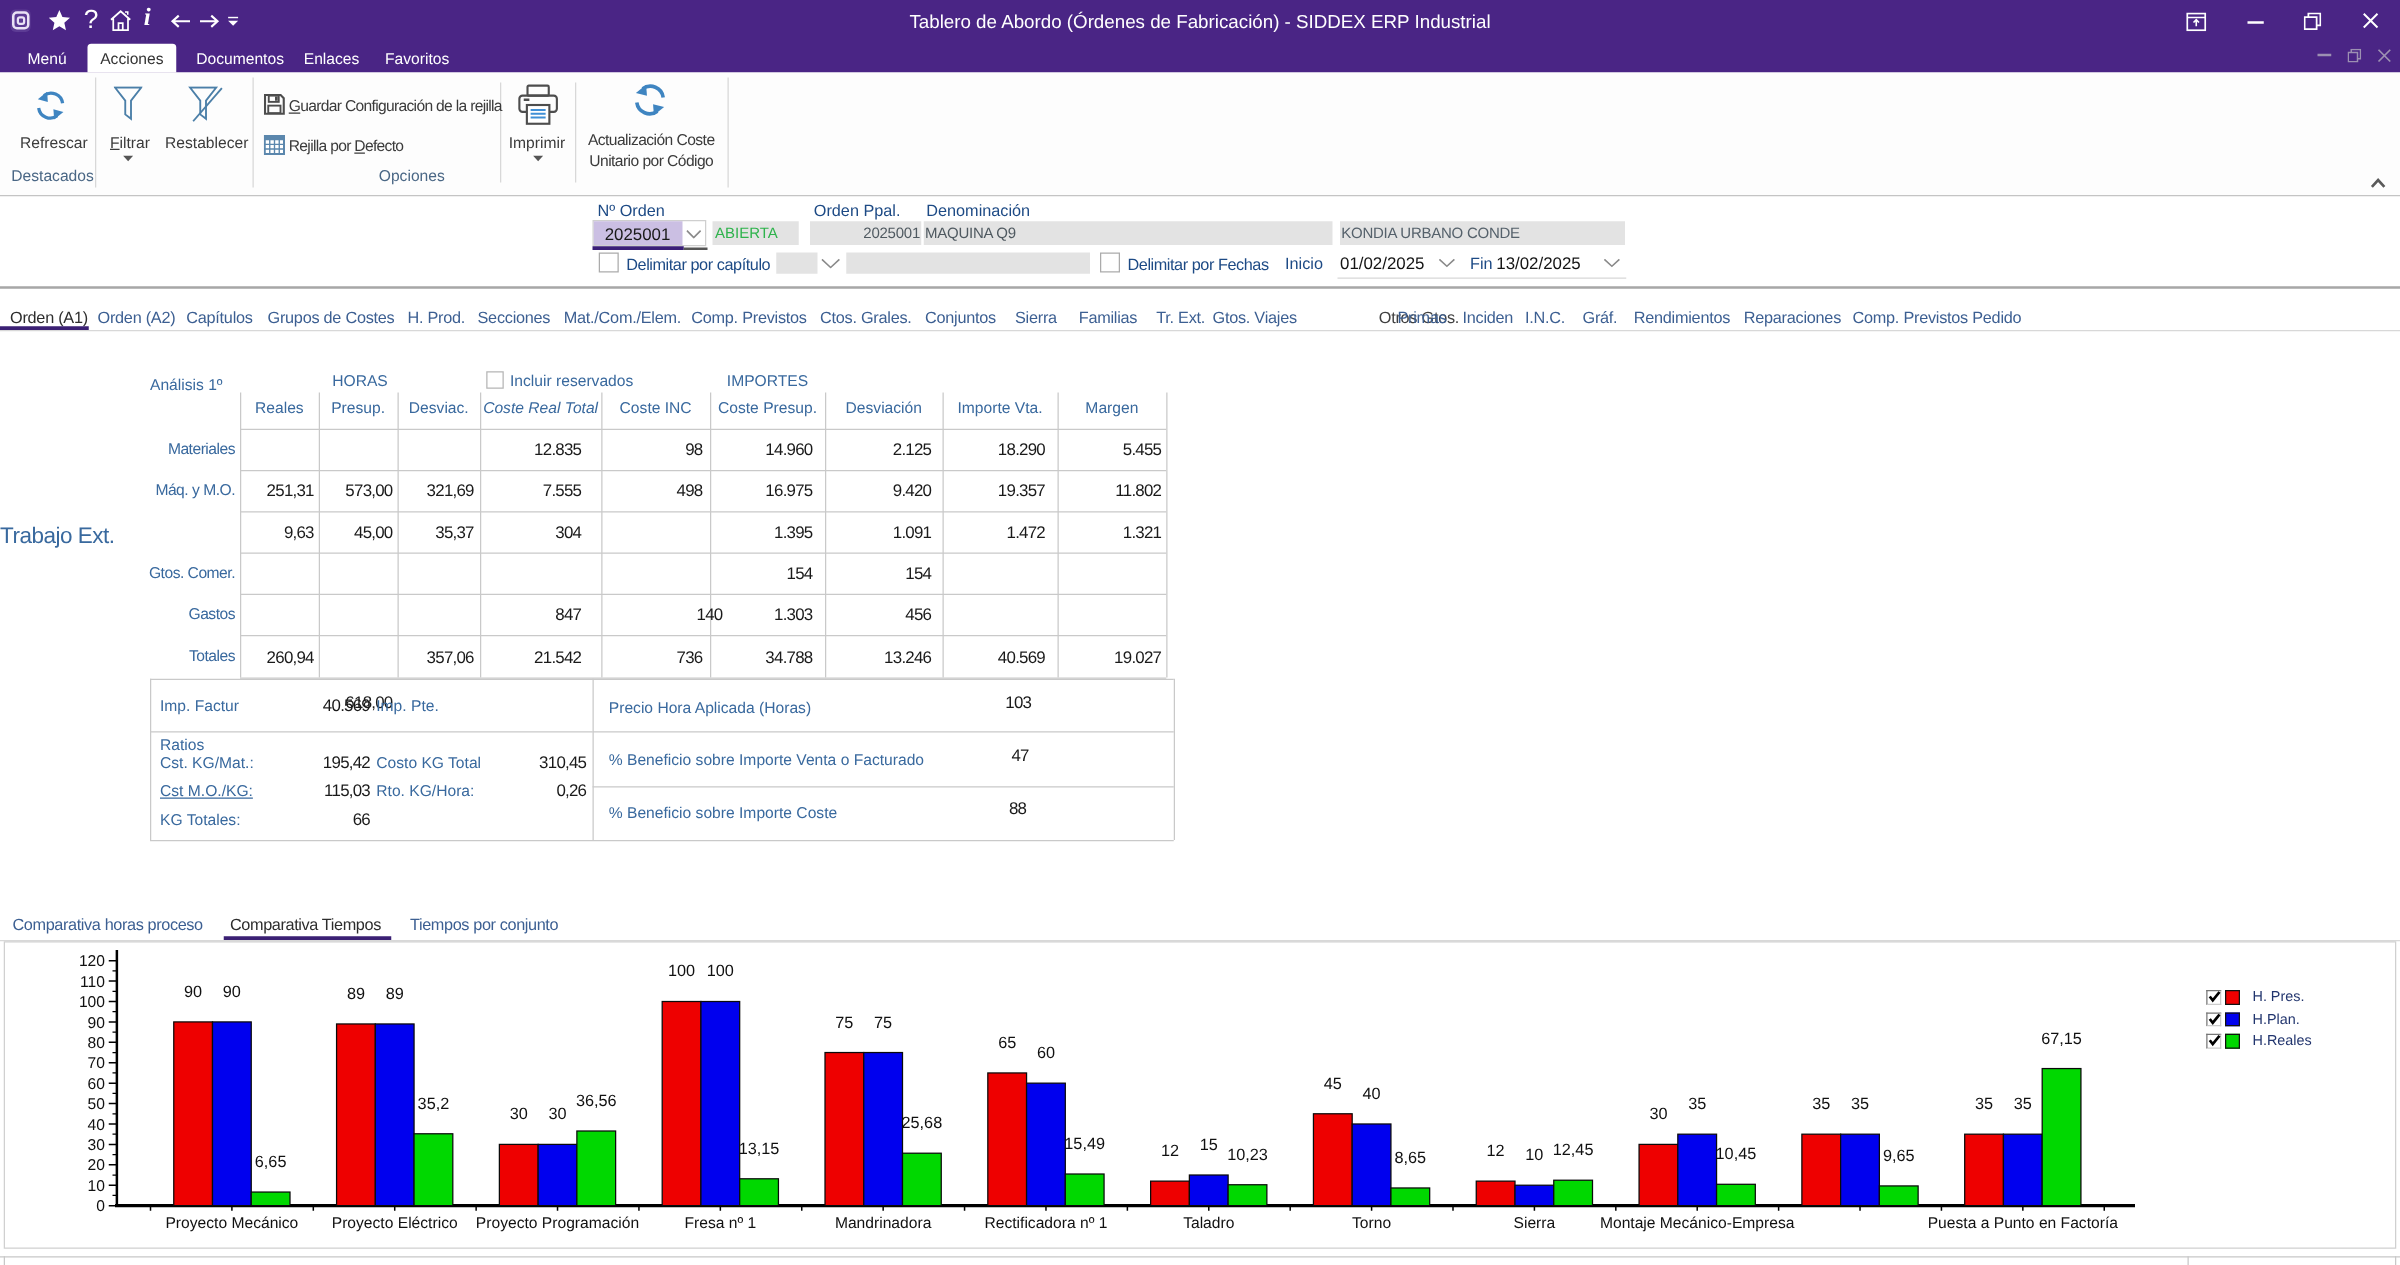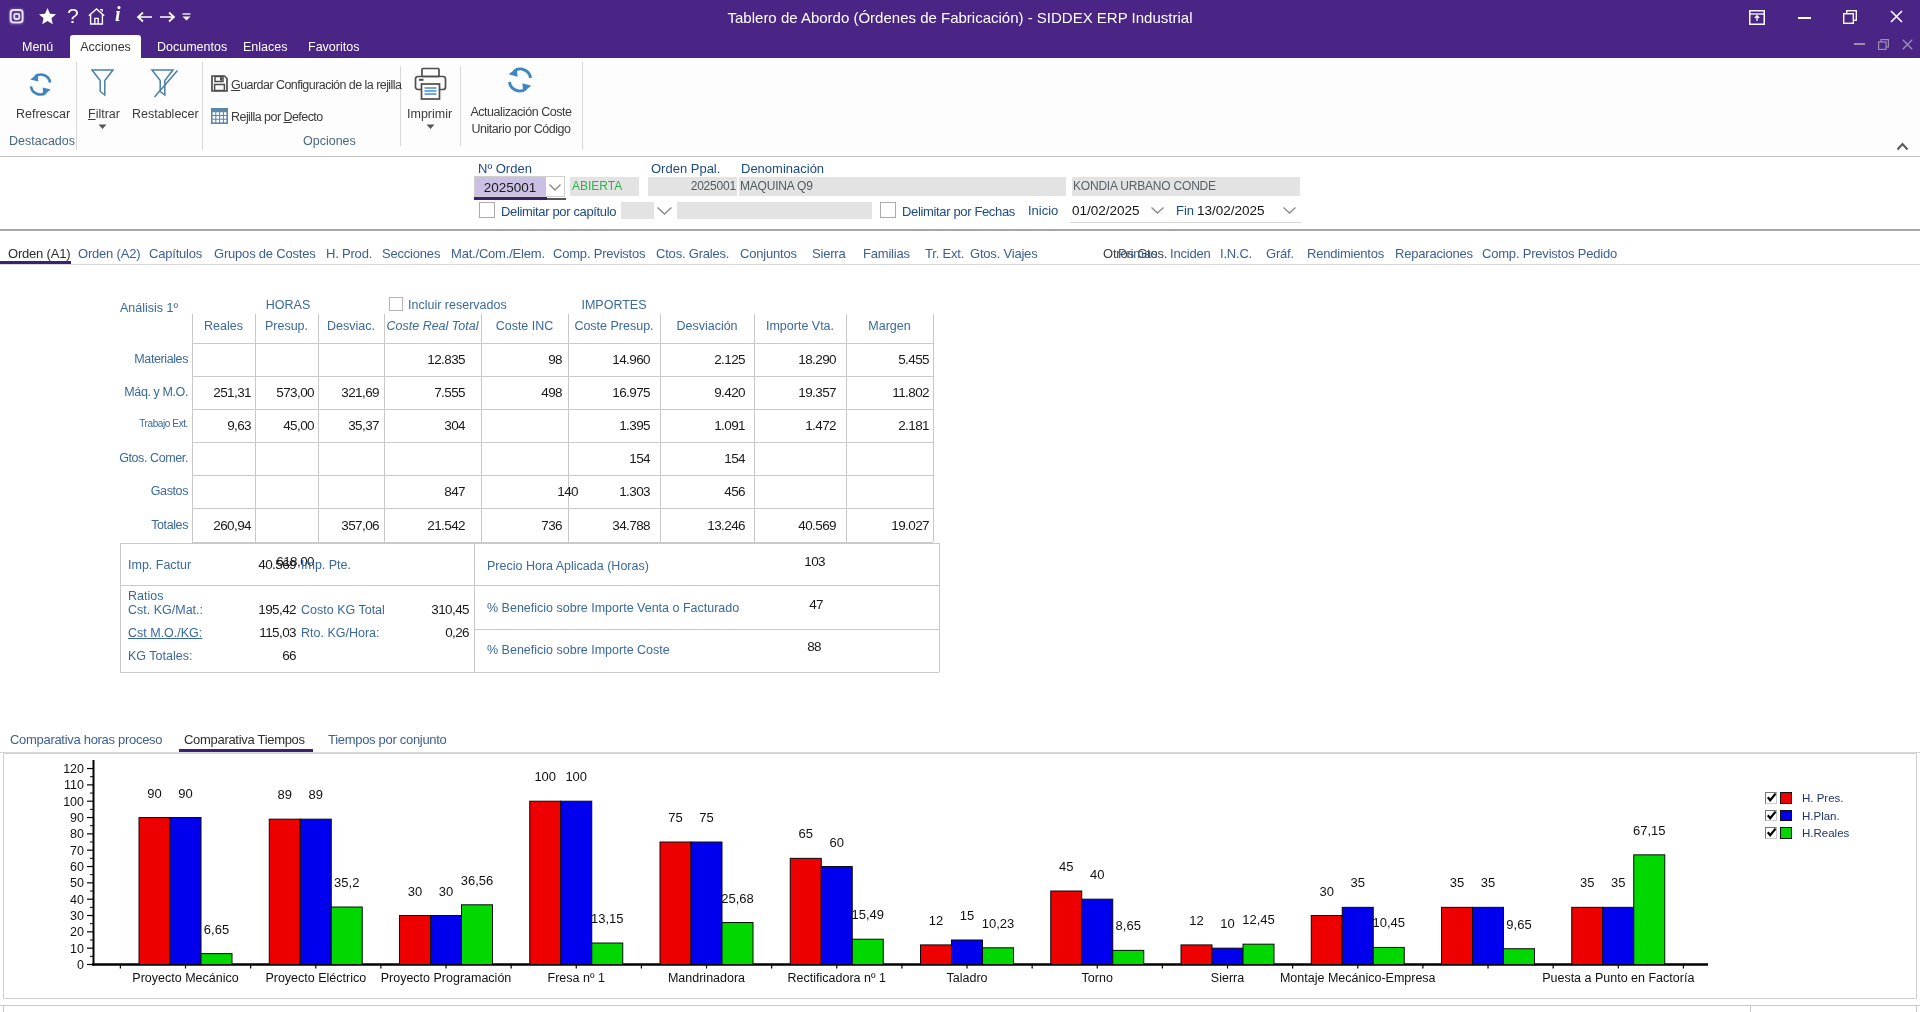--- a/index.html
+++ b/index.html
@@ -235,29 +235,29 @@
 <div class="lbl steel" style="left:0;top:385px;width:188px;text-align:right;font-size:12.5px;letter-spacing:-0.4px;">Máq. y M.O.</div>
 <div class="num" style="left:192px;top:386px;width:59px;">251,31</div>
 <div class="num" style="left:255px;top:386px;width:59px;">573,00</div>
 <div class="num" style="left:318px;top:386px;width:61px;">321,69</div>
 <div class="num" style="left:384px;top:386px;width:81px;">7.555</div>
 <div class="num" style="left:481px;top:386px;width:81px;">498</div>
 <div class="num" style="left:568px;top:386px;width:82px;">16.975</div>
 <div class="num" style="left:660px;top:386px;width:85px;">9.420</div>
 <div class="num" style="left:754px;top:386px;width:82px;">19.357</div>
 <div class="num" style="left:846px;top:386px;width:83px;">11.802</div>
-<div class="lbl steel" style="left:0;top:418px;width:188px;text-align:right;font-size:10px;letter-spacing:-0.4px;">Trabajo Ext.</div>
+<div class="lbl steel" style="left:0;top:418px;width:188px;text-align:left;font-size:18px;letter-spacing:-0.4px;">Trabajo Ext.</div>
 <div class="num" style="left:192px;top:419px;width:59px;">9,63</div>
 <div class="num" style="left:255px;top:419px;width:59px;">45,00</div>
 <div class="num" style="left:318px;top:419px;width:61px;">35,37</div>
 <div class="num" style="left:384px;top:419px;width:81px;">304</div>
 <div class="num" style="left:568px;top:419px;width:82px;">1.395</div>
 <div class="num" style="left:660px;top:419px;width:85px;">1.091</div>
 <div class="num" style="left:754px;top:419px;width:82px;">1.472</div>
-<div class="num" style="left:846px;top:419px;width:83px;">2.181</div>
+<div class="num" style="left:846px;top:419px;width:83px;">1.321</div>
 <div class="lbl steel" style="left:0;top:451px;width:188px;text-align:right;font-size:12.5px;letter-spacing:-0.4px;">Gtos. Comer.</div>
 <div class="num" style="left:568px;top:452px;width:82px;">154</div>
 <div class="num" style="left:660px;top:452px;width:85px;">154</div>
 <div class="lbl steel" style="left:0;top:484px;width:188px;text-align:right;font-size:12.5px;letter-spacing:-0.4px;">Gastos</div>
 <div class="num" style="left:384px;top:485px;width:81px;">847</div>
 <div class="num" style="left:481px;top:485px;width:97px;">140</div>
 <div class="num" style="left:568px;top:485px;width:82px;">1.303</div>
 <div class="num" style="left:660px;top:485px;width:85px;">456</div>
 <div class="lbl steel" style="left:0;top:518px;width:188px;text-align:right;font-size:12.5px;letter-spacing:-0.4px;">Totales</div>
 <div class="num" style="left:192px;top:519px;width:59px;">260,94</div>

